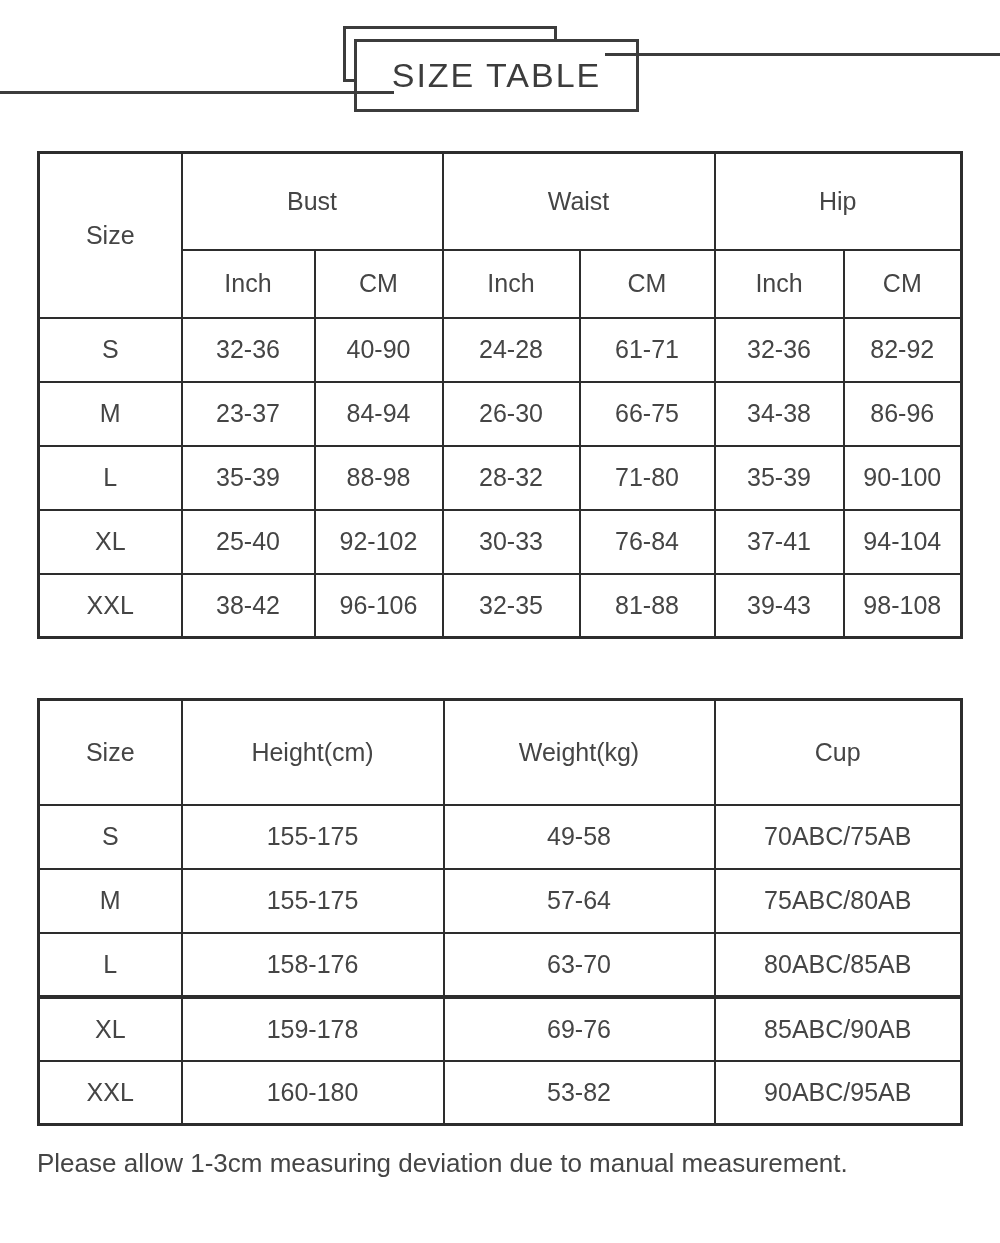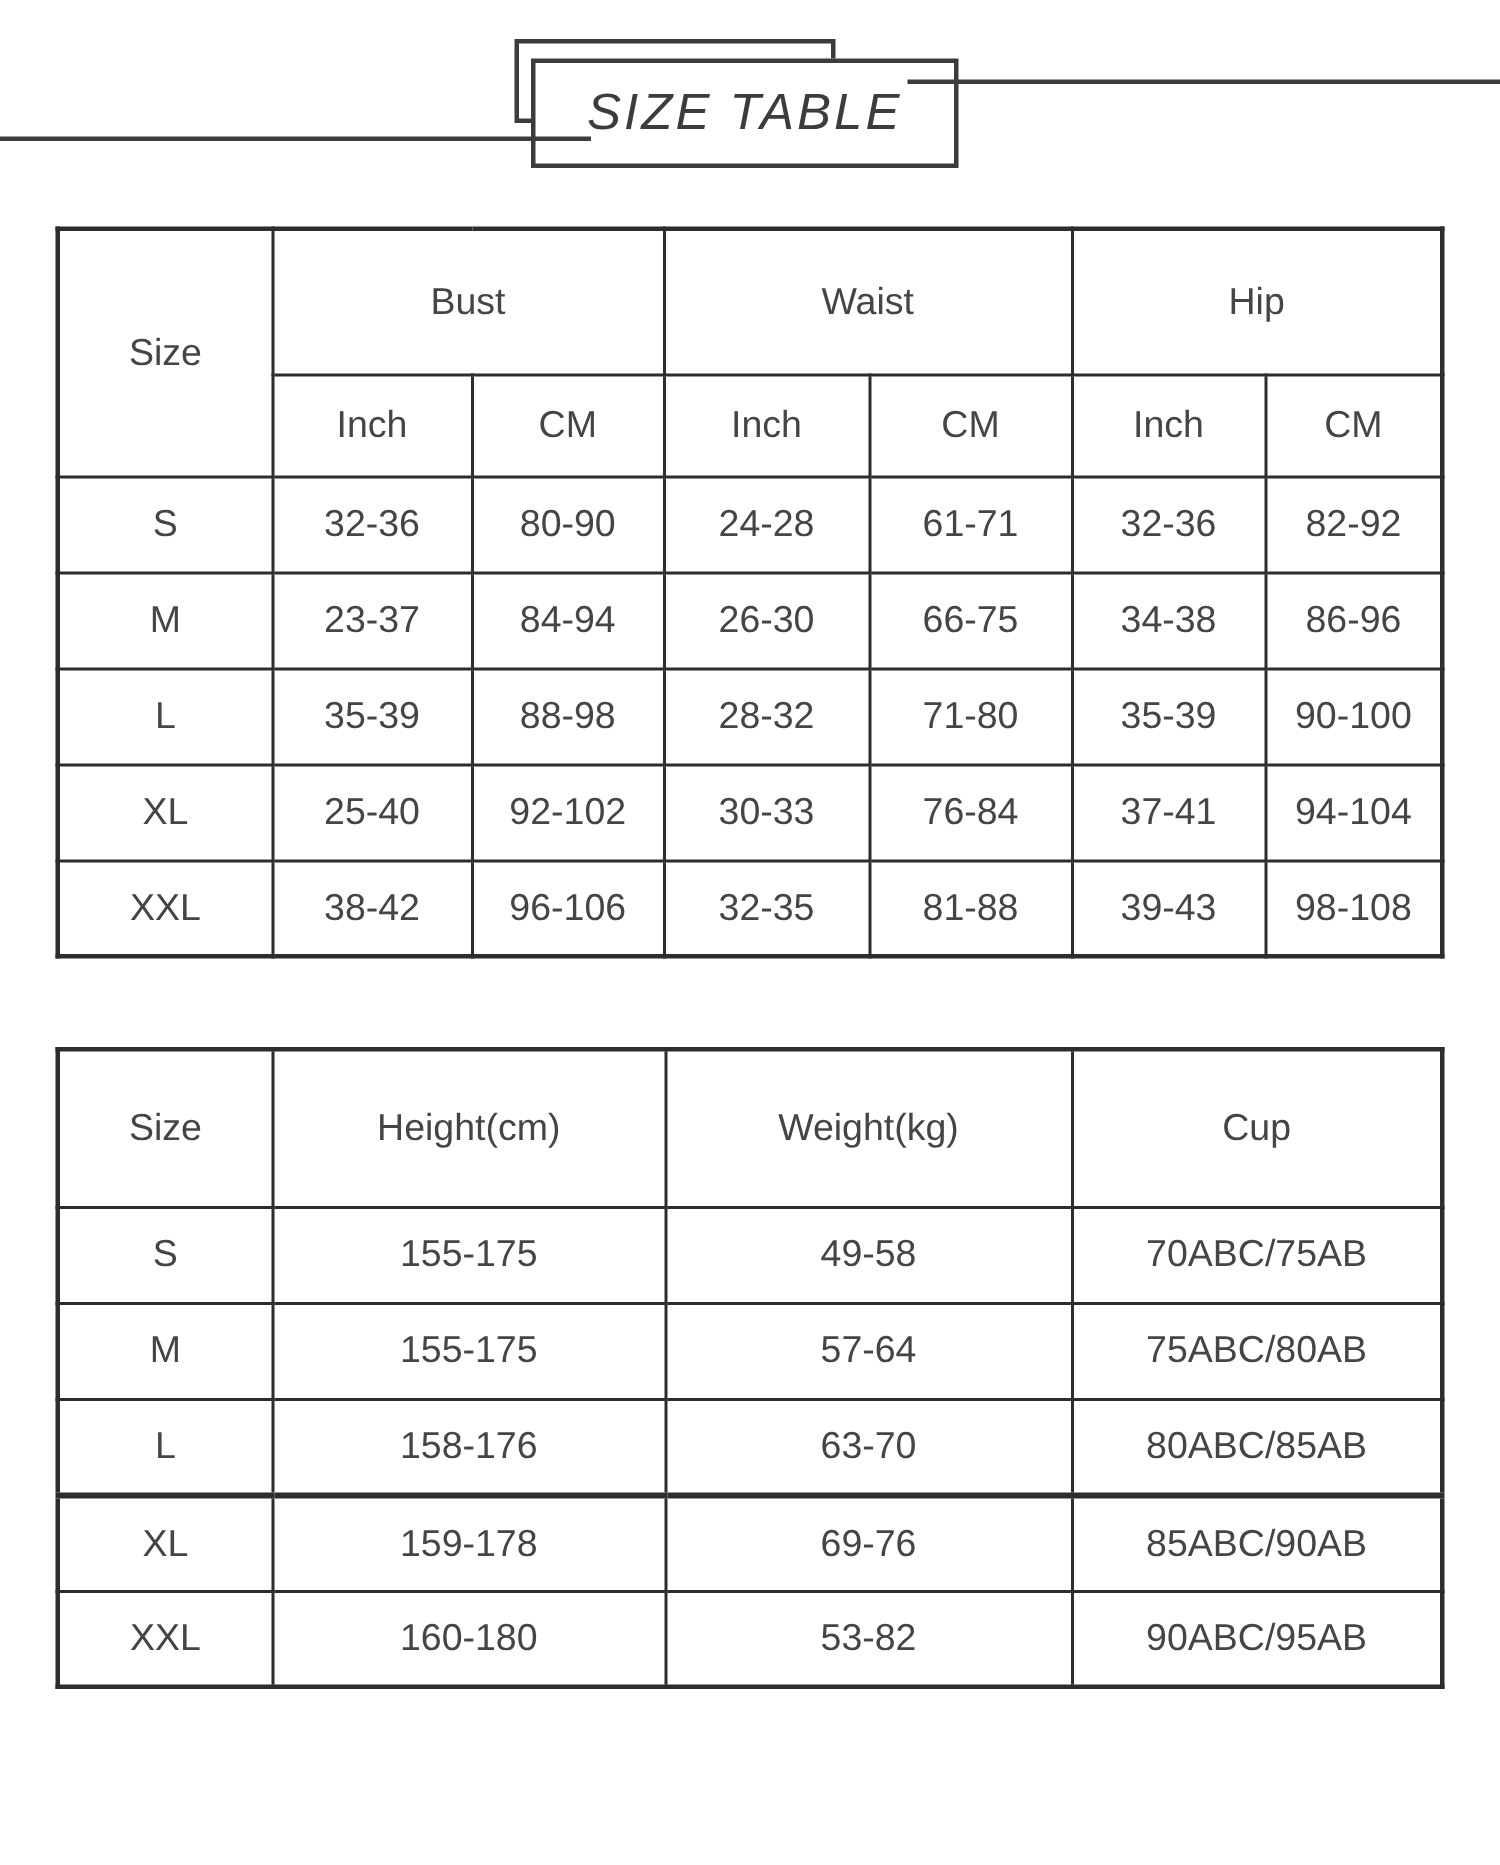--- a/index.html
+++ b/index.html
@@ -15,21 +15,21 @@
   .back-box {
     position:absolute; left:343px; top:26px; width:214px; height:56px;
     border:3px solid #3c3c3c; background:#ffffff; z-index:1;
   }
   .front-box {
     position:absolute; left:354px; top:39px; width:285px; height:73px;
     border:3px solid #3c3c3c; background:#ffffff; z-index:2;
     display:flex; align-items:center; justify-content:center;
   }
   .front-box span {
-    font-size:34px; letter-spacing:2px; color:#3c3c3c; white-space:nowrap;font-style:italic;
+    font-size:34px; letter-spacing:2px; color:#3c3c3c; white-space:nowrap;
   }
   .decor-line { position:absolute; height:3px; background:#3c3c3c; z-index:3; }
   .line-left  { left:0;    top:91px; width:394px; }
   .line-right { left:605px; top:53px; width:395px; }
 
   
   table {
     position:absolute; border-collapse:collapse; table-layout:fixed;
     background:#ffffff; border:3px solid #2d2d2d;
   }
@@ -84,21 +84,21 @@
       <td>Inch</td>
       <td>CM</td>
       <td>Inch</td>
       <td>CM</td>
       <td>Inch</td>
       <td>CM</td>
     </tr>
     <tr class="r-data">
       <td>S</td>
       <td>32-36</td>
-      <td>80-90</td>
+      <td>40-90</td>
       <td>24-28</td>
       <td>61-71</td>
       <td>32-36</td>
       <td>82-92</td>
     </tr>
     <tr class="r-data">
       <td>M</td>
       <td>23-37</td>
       <td>84-94</td>
       <td>26-30</td>
@@ -177,13 +177,14 @@
     <tr class="r-data">
       <td>XXL</td>
       <td>160-180</td>
       <td>53-82</td>
       <td>90ABC/95AB</td>
     </tr>
   </tbody>
 </table>
 
 <div class="note">
+  <p>Please allow 1-3cm measuring deviation due to manual measurement.</p>
 </div>
 
 </body></html>

